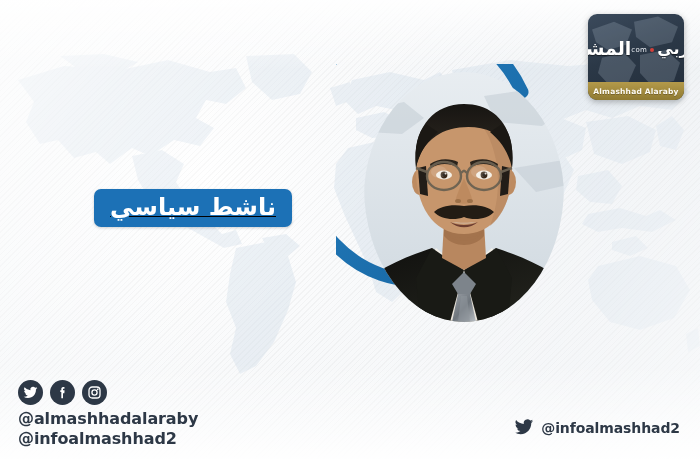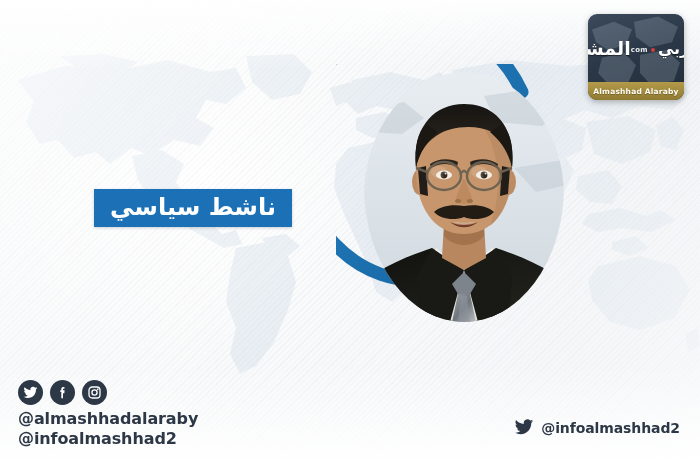--- a/index.html
+++ b/index.html
@@ -70,21 +70,21 @@
   }
   .logo-line2{
     color:#ffffff;font-size:16px;font-weight:bold;line-height:1;
     text-shadow:0 1px 1px rgba(0,0,0,.5);
   }
   .logo-dot{
     width:4px;height:4px;border-radius:50%;background:#d3403a;
     margin:0 1px 5px 1px;flex:0 0 auto;
   }
   .logo-com{
-    color:#e9edf2;font-size:7px;font-weight:bold;line-height:1;
+    color:#e9edf2;font-size:7px;font-weight:normal;line-height:1;
     margin-bottom:3px;letter-spacing:.3px;direction:ltr;
   }
   #logo-bar{
     position:relative;height:18px;
     background:linear-gradient(to bottom,#b49a4a,#8f7a32);
     display:flex;align-items:center;justify-content:center;
   }
   #logo-bar span{
     color:#fdfbf4;font-size:7.5px;font-weight:bold;letter-spacing:.2px;
     text-shadow:0 1px 0 rgba(0,0,0,.25);
@@ -106,22 +106,23 @@
   #nameblock{
     position:absolute;right:408px;top:182px;text-align:right;direction:rtl;
   }
   #name{
     color:#1d4f7c;font-size:35px;font-weight:bold;line-height:1.05;
     letter-spacing:0px;white-space:nowrap;
     text-shadow:0 1px 2px rgba(255,255,255,.8);
   }
   #title-banner{
     margin-top:7px;background:#1c71b6;display:inline-block;
-    padding:6px 16px 8px 16px;border-radius:0;
+    padding:6px 16px 8px 16px;border-radius:7px;
     box-shadow:0 1px 3px rgba(0,0,0,.18);
+    text-decoration:underline;
   }
   #title{
     color:#ffffff;font-size:24px;font-weight:bold;line-height:1;
     white-space:nowrap;
   }
 
   
   #social{
     position:absolute;left:18px;bottom:10px;
   }

